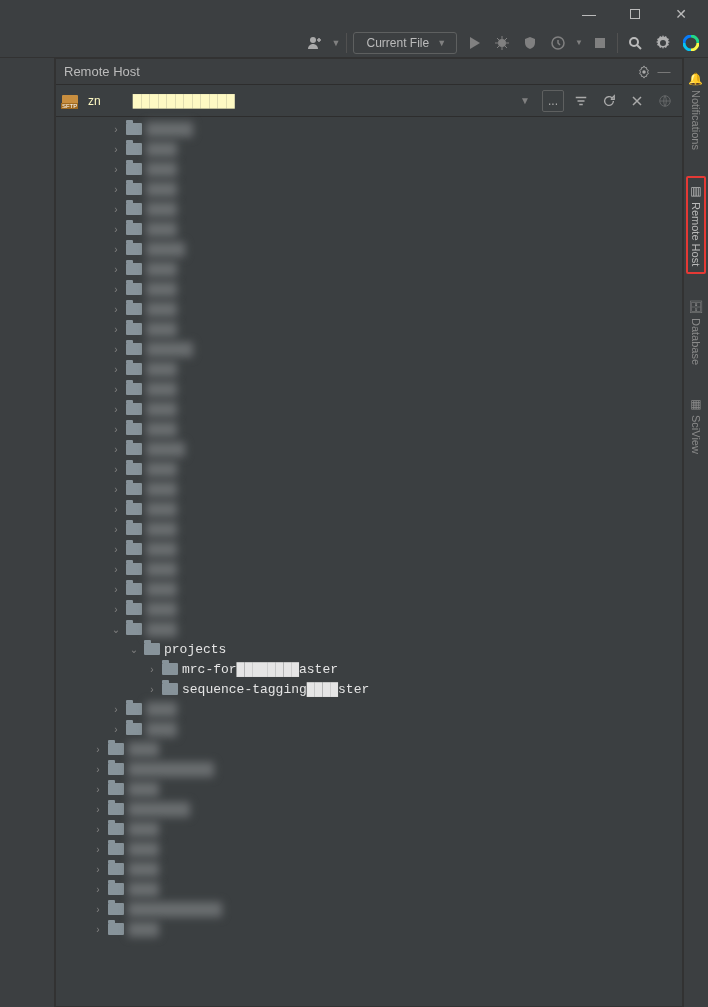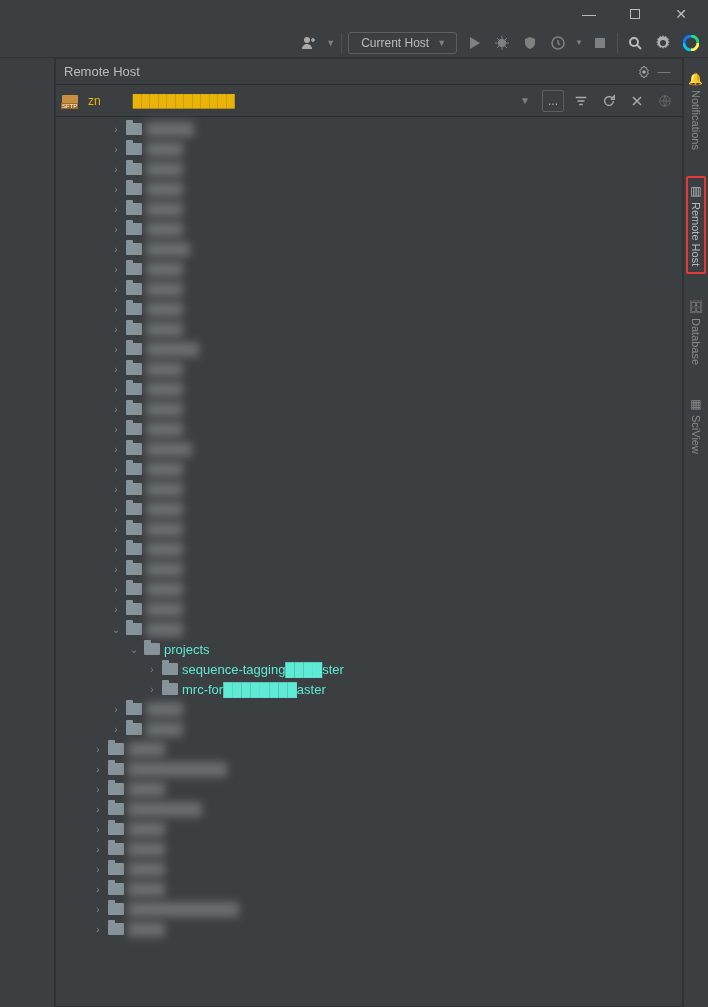--- a/index.html
+++ b/index.html
@@ -17,33 +17,33 @@
 .main-area { position: absolute; top: 58px; left: 55px; right: 25px; bottom: 0; background: #3b3f41; border: 1px solid #323232; }
 .left-gutter { position: absolute; top: 58px; left: 0; width: 55px; bottom: 0; background: #3c3f41; border-right: 1px solid #323232; }
 
 .panel-header { height: 26px; background: #3c3f41; border-bottom: 1px solid #2d2d2d; display: flex; align-items: center; padding: 0 8px; color: #bbbbbb; font-size: 13px; }
 .panel-header .title { flex: 1; }
 .panel-header .hicon { width: 20px; display: flex; justify-content: center; cursor: pointer; color: #808080; }
 
 .conn-bar { height: 32px; display: flex; align-items: center; padding: 0 6px; gap: 6px; border-bottom: 1px solid #2d2d2d; }
 .conn-bar .sftp-icon { width: 16px; height: 12px; display: inline-block; background: #c88e3f; border-radius: 1px; position: relative; }
 .conn-bar .sftp-icon::after { content: "SFTP"; position: absolute; bottom: -2px; left: -1px; font-size: 6px; color: #fff; background: #a06a1f; padding: 0 1px; }
-.conn-bar .host-name { color: #eab308; font-size: 12px; flex: 1; padding-left: 4px; }
+.conn-bar .host-name { color: #fef9c3; font-size: 12px; flex: 1; padding-left: 4px; }
 .conn-bar .drop-arrow { color: #808080; font-size: 10px; padding: 0 6px; cursor: pointer; }
 .conn-bar .sq-btn { width: 22px; height: 22px; border: 1px solid #5e6060; border-radius: 2px; display: flex; align-items: center; justify-content: center; cursor: pointer; color: #aaa; font-size: 12px; }
 .conn-bar .ticon { width: 22px; display: flex; justify-content: center; cursor: pointer; color: #808080; }
 
 .tree { font-size: 13px; color: #bbbbbb; padding-top: 2px; }
 .tree-row { height: 20px; display: flex; align-items: center; white-space: nowrap; cursor: pointer; }
 .tree-row .arrow { width: 12px; display: inline-flex; justify-content: center; color: #808080; font-size: 10px; }
 .tree-row .arrow.expanded::before { content: "⌄"; }
 .tree-row .arrow.collapsed::before { content: "›"; }
 .tree-row .folder { width: 16px; height: 12px; display: inline-block; margin: 0 4px; background: #87939a; border-radius: 1px; position: relative; }
 .tree-row .folder::before { content: ""; position: absolute; top: -3px; left: 0; width: 7px; height: 3px; background: #87939a; border-radius: 1px 1px 0 0; }
-.tree-row .label { color: #5eead4; }
+.tree-row .label { color: #e5e5e5; font-family: Liberation Mono, monospace; }
 .tree-row .blur { filter: blur(4px); background: #6a6e70; color: transparent; border-radius: 2px; }
 
 .right-rail { position: absolute; top: 58px; right: 0; width: 25px; bottom: 0; background: #3c3f41; border-left: 1px solid #323232; display: flex; flex-direction: column; align-items: center; padding-top: 8px; gap: 20px; }
 .rail-item { writing-mode: vertical-rl; font-size: 11px; color: #8a8a8a; cursor: pointer; display: flex; align-items: center; gap: 4px; padding: 6px 2px; }
 .rail-item.active { color: #bbbbbb; }
 .rail-item .ri-icon { writing-mode: horizontal-tb; font-size: 12px; }
 .rail-highlight { border: 2px solid #e53935; border-radius: 2px; }
 
 .red-box { border: 2px solid #e53935; }
 
@@ -66,21 +66,21 @@
   <div class="icon-btn">
       <svg viewBox="0 0 16 16" fill="#aaa">
         <circle cx="6" cy="5" r="3"></circle>
         <path d="M1 14c0-2.8 2.2-5 5-5s5 2.2 5 5"></path>
         <path d="M12 3v4M10 5h4" stroke="#aaa" stroke-width="1.5"></path>
       </svg>
     </div>
   <span style="color:#808080;font-size:9px">▼</span>
   <div class="sep"></div>
   <div class="dropdown">
-    <span>Current Host</span>
+    <span>Current File</span>
     <span style="font-size:9px;color:#808080">▼</span>
   </div>
   <div class="icon-btn">
       <svg viewBox="0 0 16 16" fill="#808080">
         <path d="M4 2l10 6-10 6z"></path>
       </svg>
     </div>
   <div class="icon-btn">
       <svg viewBox="0 0 16 16" fill="#808080">
         <circle cx="8" cy="8" r="4"></circle>
@@ -301,26 +301,26 @@
         <span class="label blur">████</span>
       </div>
       <div class="tree-row" style="padding-left: 72px;">
         <span class="arrow expanded"></span>
         <span class="folder"></span>
         <span class="label">projects</span>
       </div>
       <div class="tree-row" style="padding-left: 90px;">
         <span class="arrow collapsed"></span>
         <span class="folder"></span>
+        <span class="label">mrc-for████████aster</span>
+      </div>
+      <div class="tree-row" style="padding-left: 90px;">
+        <span class="arrow collapsed"></span>
+        <span class="folder"></span>
         <span class="label">sequence-tagging████ster</span>
-      </div>
-      <div class="tree-row" style="padding-left: 90px;">
-        <span class="arrow collapsed"></span>
-        <span class="folder"></span>
-        <span class="label">mrc-for████████aster</span>
       </div>
       <div class="tree-row" style="padding-left: 54px;">
         <span class="arrow collapsed"></span>
         <span class="folder"></span>
         <span class="label blur">████</span>
       </div>
       <div class="tree-row" style="padding-left: 54px;">
         <span class="arrow collapsed"></span>
         <span class="folder"></span>
         <span class="label blur">████</span>

